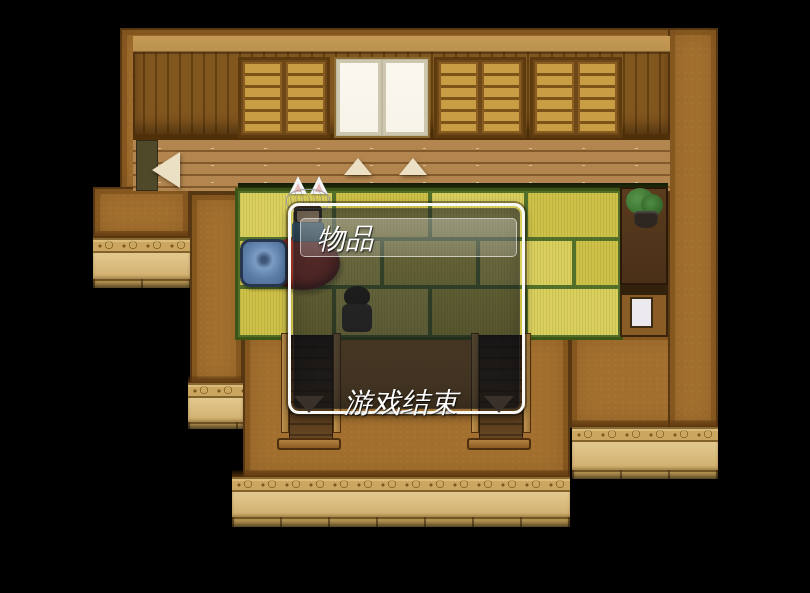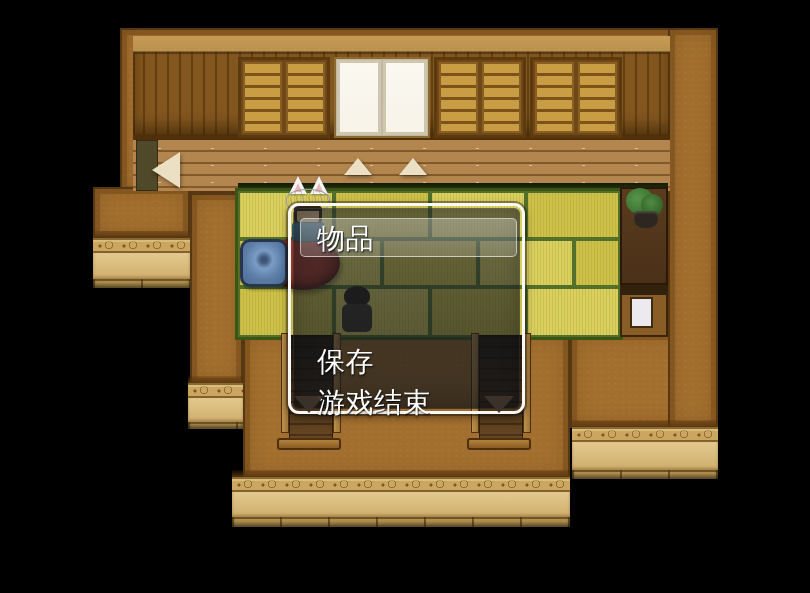--- a/index.html
+++ b/index.html
@@ -88,21 +88,21 @@
   .body{position:absolute;background:linear-gradient(180deg,#49809a,#35617a);border-radius:4px;box-shadow:inset 0 0 0 1px rgba(10,20,30,.4);}
   .hair-blob{position:absolute;background:#241a12;border-radius:50% 50% 40% 40%;}
   .body-blob{position:absolute;background:#3a3026;border-radius:6px;}
   
   .tri{position:absolute;width:0;height:0;filter:drop-shadow(1px 2px 2px rgba(0,0,0,.4));}
   .tri.left{border-top:18px solid transparent;border-bottom:18px solid transparent;border-right:28px solid var(--arrow-light);}
   .tri.up{border-left:14px solid transparent;border-right:14px solid transparent;border-bottom:17px solid var(--arrow-light);}
   .tri.down{border-left:15px solid transparent;border-right:15px solid transparent;border-top:17px solid var(--arrow-dark);opacity:.95;filter:none;}
   
   .menu-window{position:absolute;box-sizing:border-box;border:3px solid var(--win-border);border-radius:11px;
-      box-shadow:0 0 0 2px rgba(30,20,10,.4), 0 3px 9px rgba(0,0,0,.45);z-index:7;}
+      box-shadow:0 0 0 2px rgba(30,20,10,.4), 0 3px 9px rgba(0,0,0,.45);z-index:7;font-style:italic;}
   .menu-bg{position:absolute;inset:2px;border-radius:6px;
       background:linear-gradient(180deg,rgba(34,40,46,.58),rgba(14,18,24,.68));
       box-shadow:inset 0 0 0 1px rgba(255,255,255,.07), inset 0 0 20px rgba(0,0,0,.25);}
   .cursor-box{position:absolute;border-radius:5px;background:linear-gradient(180deg,rgba(255,255,255,.30),rgba(255,255,255,.18));
       border:1px solid rgba(255,255,255,.55);box-sizing:border-box;}
   .menu-item{position:absolute;left:26px;right:10px;height:41px;display:flex;align-items:center;
       color:var(--menu-text);font-size:28px;font-weight:500;letter-spacing:.5px;
       text-shadow:1px 1px 0 rgba(0,0,0,.55), 0 2px 3px rgba(0,0,0,.5);cursor:default;}
 </style>
 </head>
@@ -216,19 +216,18 @@
 
     <div class="tri left" style="left:152px;top:152px;z-index:6;"></div>
     <div class="tri up" style="left:344px;top:158px;z-index:6;"></div>
     <div class="tri up" style="left:399px;top:158px;z-index:6;"></div>
   </div>
 
   <div class="menu-window" style="left:288px;top:203px;width:237px;height:211px;">
     <div class="menu-bg"></div>
     <div class="cursor-box" style="left:9px;top:12px;width:217px;height:39px;"></div>
     <div class="menu-item" style="top:12px;">物品</div>
-    <div class="menu-item" style="top:135px;">保存</div>
-    <div class="menu-item" style="top:176px;">游戏结束</div>
+    <div class="menu-item" style="top:176px;margin-left:27px;">游戏结束</div>
   </div>
 
   <div class="tri down" style="left:294px;top:396px;z-index:9;"></div>
   <div class="tri down" style="left:484px;top:396px;z-index:9;"></div>
 </div>
 
 </body></html>

